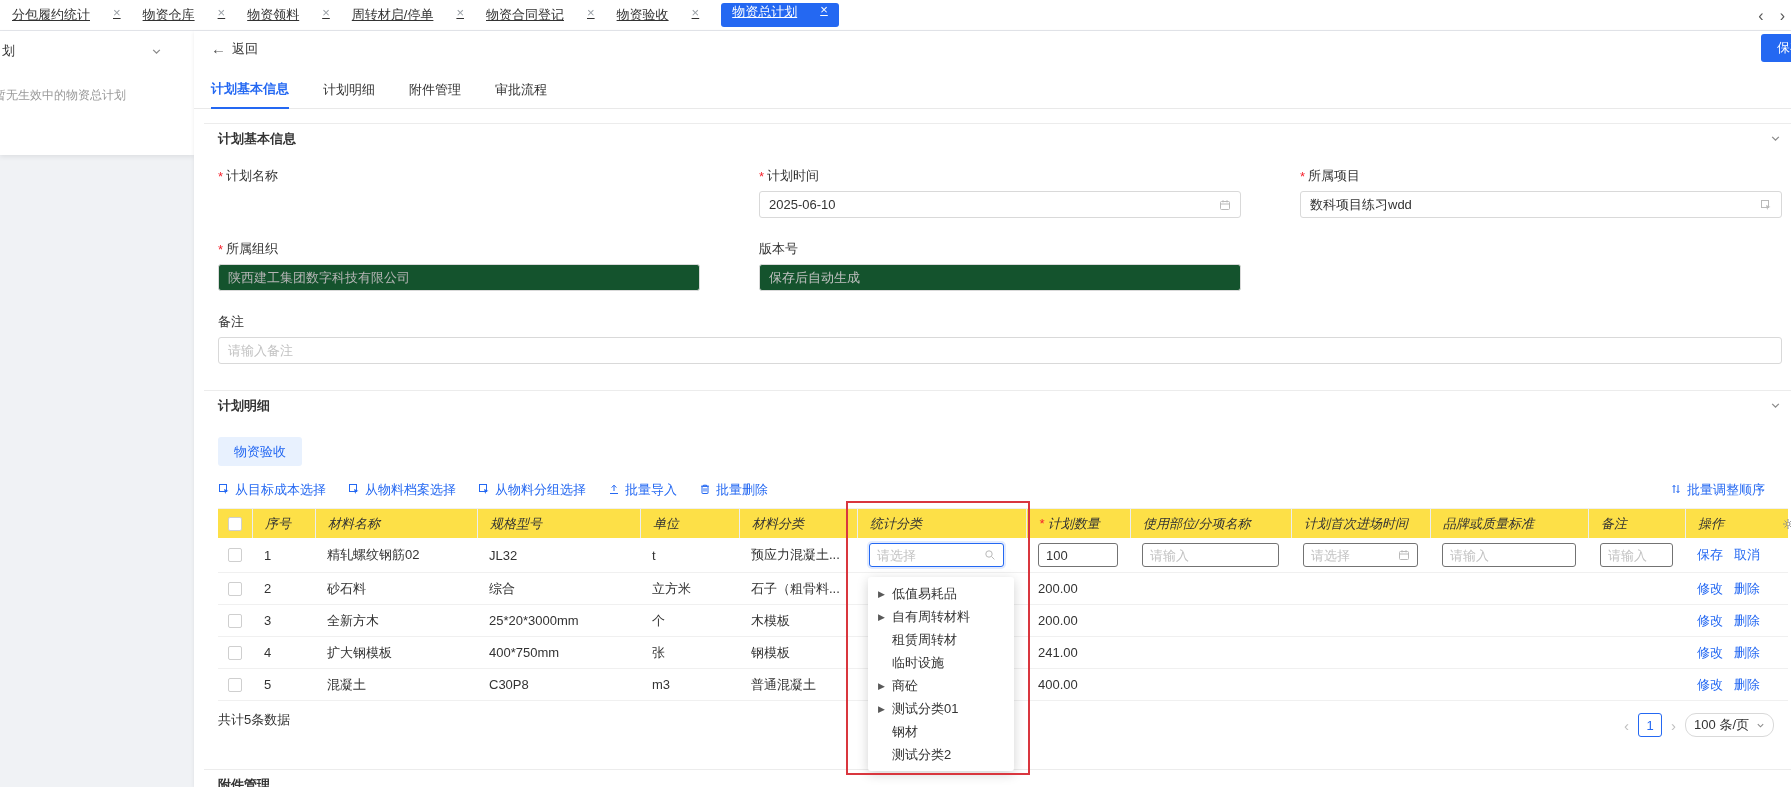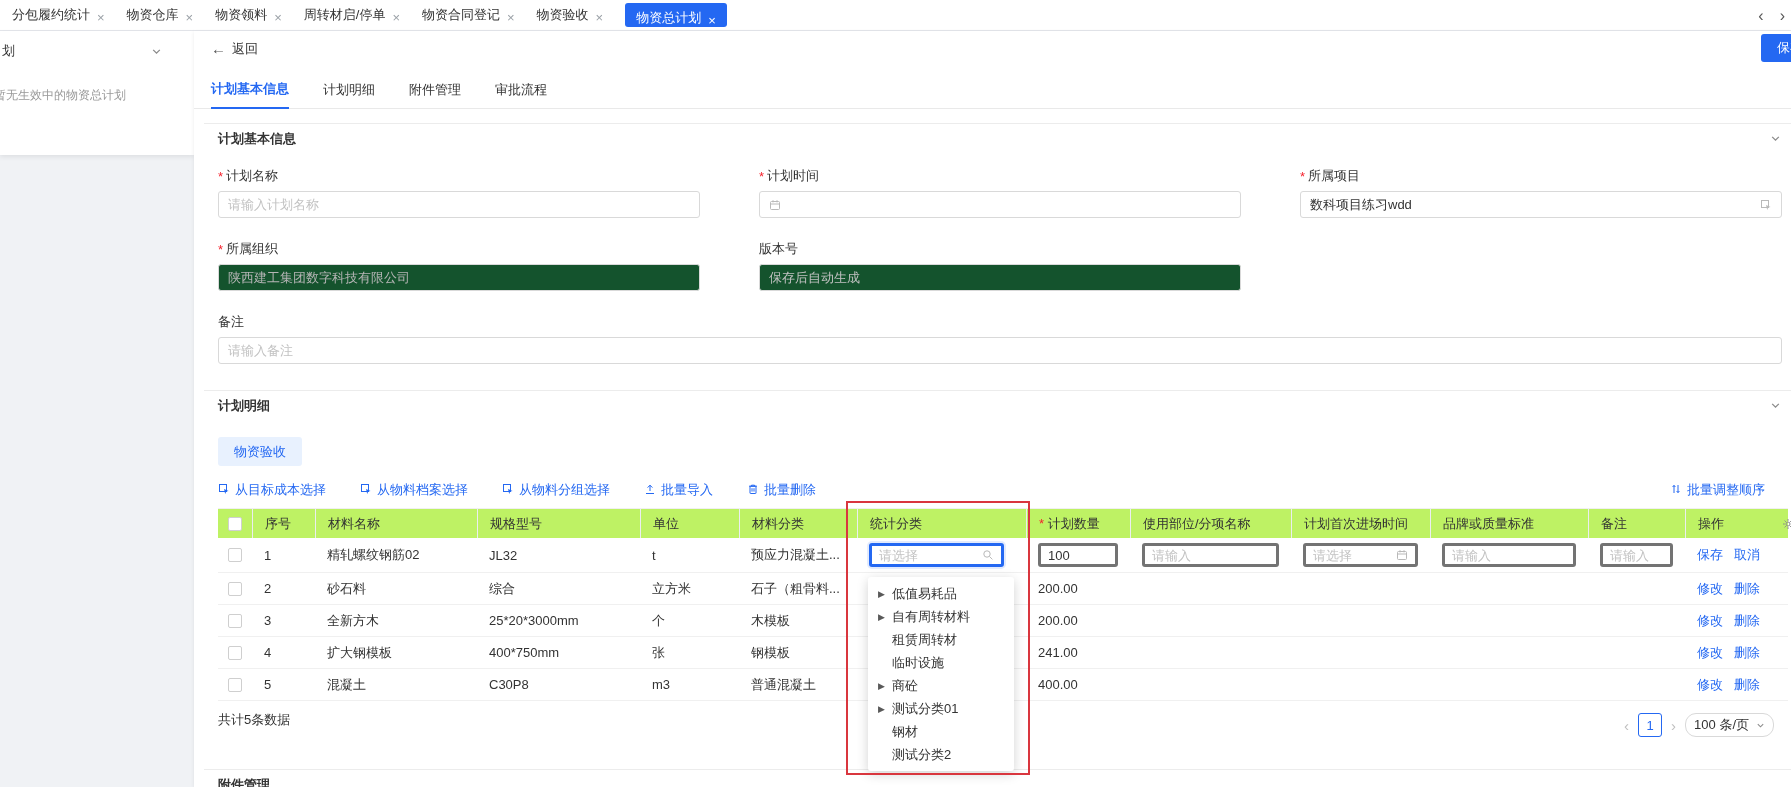--- a/index.html
+++ b/index.html
@@ -3,21 +3,21 @@
 <meta charset="utf-8">
 <style>
   * { margin:0; padding:0; box-sizing:border-box; }
   html,body { width:1791px; height:787px; }
   body {
     position:relative; overflow:hidden; background:#f0f2f5;
     font-family:"Liberation Sans","DejaVu Sans",sans-serif; font-size:13px; color:#333;
   }
   
   .tabbar { height:31px; background:#fff; border-bottom:1px solid #e4e6eb; display:flex; align-items:center; padding-left:12px; position:relative; }
-  .wtab { display:inline-flex; align-items:flex-end; gap:7px; margin-right:22px; color:#333; cursor:pointer; white-space:nowrap; }
+  .wtab { display:inline-flex; align-items:flex-start; gap:23px; margin-right:22px; color:#333; cursor:pointer; white-space:nowrap;text-decoration:underline; }
   .wtab .x { color:#9aa0a6; font-size:13px; line-height:1; }
   .wtab.active { background:#2468f2; color:#fff; border-radius:3px; height:24px; padding:0 11px; }
   .wtab.active .x { color:#fff; }
   .tab-arrows { position:absolute; right:6px; top:0; height:31px; display:flex; align-items:center; gap:16px; color:#595959; font-size:16px; }
   .tab-arrows span { cursor:pointer; }
   
   .layout { display:flex; height:756px; }
   .sidebar { width:194px; flex:none; position:relative; }
   .sidebar-panel { background:#fff; height:124px; box-shadow:0 2px 5px rgba(0,0,0,.08); }
   .sidebar-head { height:40px; display:flex; align-items:center; justify-content:space-between; padding:0 32px 0 2px; color:#333; }
@@ -44,37 +44,37 @@
   .star { color:#f5222d; }
   .ibox { height:27px; border:1px solid #d9d9d9; border-radius:3px; display:flex; align-items:center; padding:0 9px; background:#fff; gap:6px; }
   .ibox input { flex:1; min-width:0; border:none; outline:none; font-size:13px; color:#333; background:transparent; font-family:inherit; }
   .ibox input::placeholder { color:#c2c2c2; }
   .ibox.disabled { background:#14532d; }
   .ibox.disabled input { color:#b5b5b5; }
   .icn { color:#b9b9b9; display:inline-flex; flex:none; }
   
   .detail-body { margin-left:10px; padding-left:14px; }
   .chip { display:inline-flex; margin-top:17px; height:29px; align-items:center; padding:0 16px; background:#e8f1fe; color:#2468f2; border-radius:3px; cursor:pointer; }
-  .tb-toolbar { margin-top:15px; display:flex; align-items:center; column-gap:34px; }
+  .tb-toolbar { margin-top:15px; display:flex; align-items:center; column-gap:22px; }
   .tb-link { color:#2468f2; display:inline-flex; align-items:center; gap:5px; cursor:pointer; white-space:nowrap; }
   .tb-link.right { margin-left:auto; margin-right:26px; }
   
   .table { margin-top:9px; width:1570px; }
-  .t-hd { display:flex; align-items:center; background:#bef264; height:30px; border-top:1px solid #f0f0f0; position:relative; }
+  .t-hd { display:flex; align-items:center; background:#fde047; height:30px; border-top:1px solid #f0f0f0; position:relative;font-style:italic; }
   .t-hd .cell { color:#333; }
   .t-hd .cell + .cell { border-left:1px solid #ebedf0; }
   .t-row { display:flex; align-items:center; height:32px; border-bottom:1px solid #f0f0f0; }
   .t-row.edit { height:35px; }
   .cell { padding:0 12px; overflow:hidden; white-space:nowrap; flex:none; height:100%; display:flex; align-items:center; }
   .cw-check{width:34px; justify-content:center; padding:0;}
   .cw-seq{width:63px}.cw-name{width:162px}.cw-spec{width:163px}.cw-unit{width:99px}.cw-cat{width:118px}
   .cw-stat{width:169px}.cw-qty{width:104px}.cw-use{width:161px}.cw-date{width:139px}.cw-brand{width:158px}
   .cw-rem{width:97px}.cw-op{width:103px}
   .cbx { width:14px; height:14px; border:1px solid #cfcfcf; border-radius:2px; background:#fff; cursor:pointer; flex:none; }
-  .mini { height:24px; border:3px solid #737373; border-radius:3px; display:flex; align-items:center; padding:0 7px; gap:4px; background:#fff; width:100%; }
+  .mini { height:24px; border:1px solid #737373; border-radius:3px; display:flex; align-items:center; padding:0 7px; gap:4px; background:#fff; width:100%; }
   .mini input { flex:1; min-width:0; border:none; outline:none; font-size:13px; color:#333; font-family:inherit; }
   .mini input::placeholder { color:#c2c2c2; }
   .mini.focus { width:135px; border-color:#2468f2; box-shadow:0 0 0 2px rgba(36,104,242,.13); }
   .op-link { color:#2468f2; cursor:pointer; margin-right:11px; }
   .gear { position:absolute; right:-6px; top:9px; color:#8c8c8c; cursor:pointer; }
   
   .t-footer { display:flex; margin-top:10px; height:28px; color:#333; }
   .pager { margin-left:auto; display:flex; align-items:center; gap:9px; margin-right:17px; }
   .pg-arrow { color:#bfbfbf; font-size:15px; cursor:pointer; }
   .pg-cur { min-width:24px; height:24px; border:1px solid #2468f2; color:#2468f2; border-radius:3px; display:flex; align-items:center; justify-content:center; cursor:pointer; }
@@ -167,30 +167,28 @@
           </svg>
       </span>
     </div>
 
     <div class="form">
       <div class="field">
         <div class="flabel">
             <span class="star">*</span>
             <span>计划名称</span>
           </div>
-        <div class="ibox">
-            <input placeholder="请输入计划名称" style="">
-          </div>
       </div>
       <div class="field">
         <div class="flabel">
             <span class="star">*</span>
             <span>计划时间</span>
           </div>
         <div class="ibox">
+            <input value="2025-06-10" style="">
           <span class="icn">
             <svg width="12" height="12" viewBox="0 0 12 12">
                 <rect x="1.5" y="2.5" width="9" height="8" rx="1" fill="none" stroke="currentColor"></rect>
                 <line x1="1.5" y1="5" x2="10.5" y2="5" stroke="currentColor"></line>
                 <line x1="4" y1="1.2" x2="4" y2="3.4" stroke="currentColor"></line>
                 <line x1="8" y1="1.2" x2="8" y2="3.4" stroke="currentColor"></line>
               </svg>
           </span>
         </div>
       </div>

